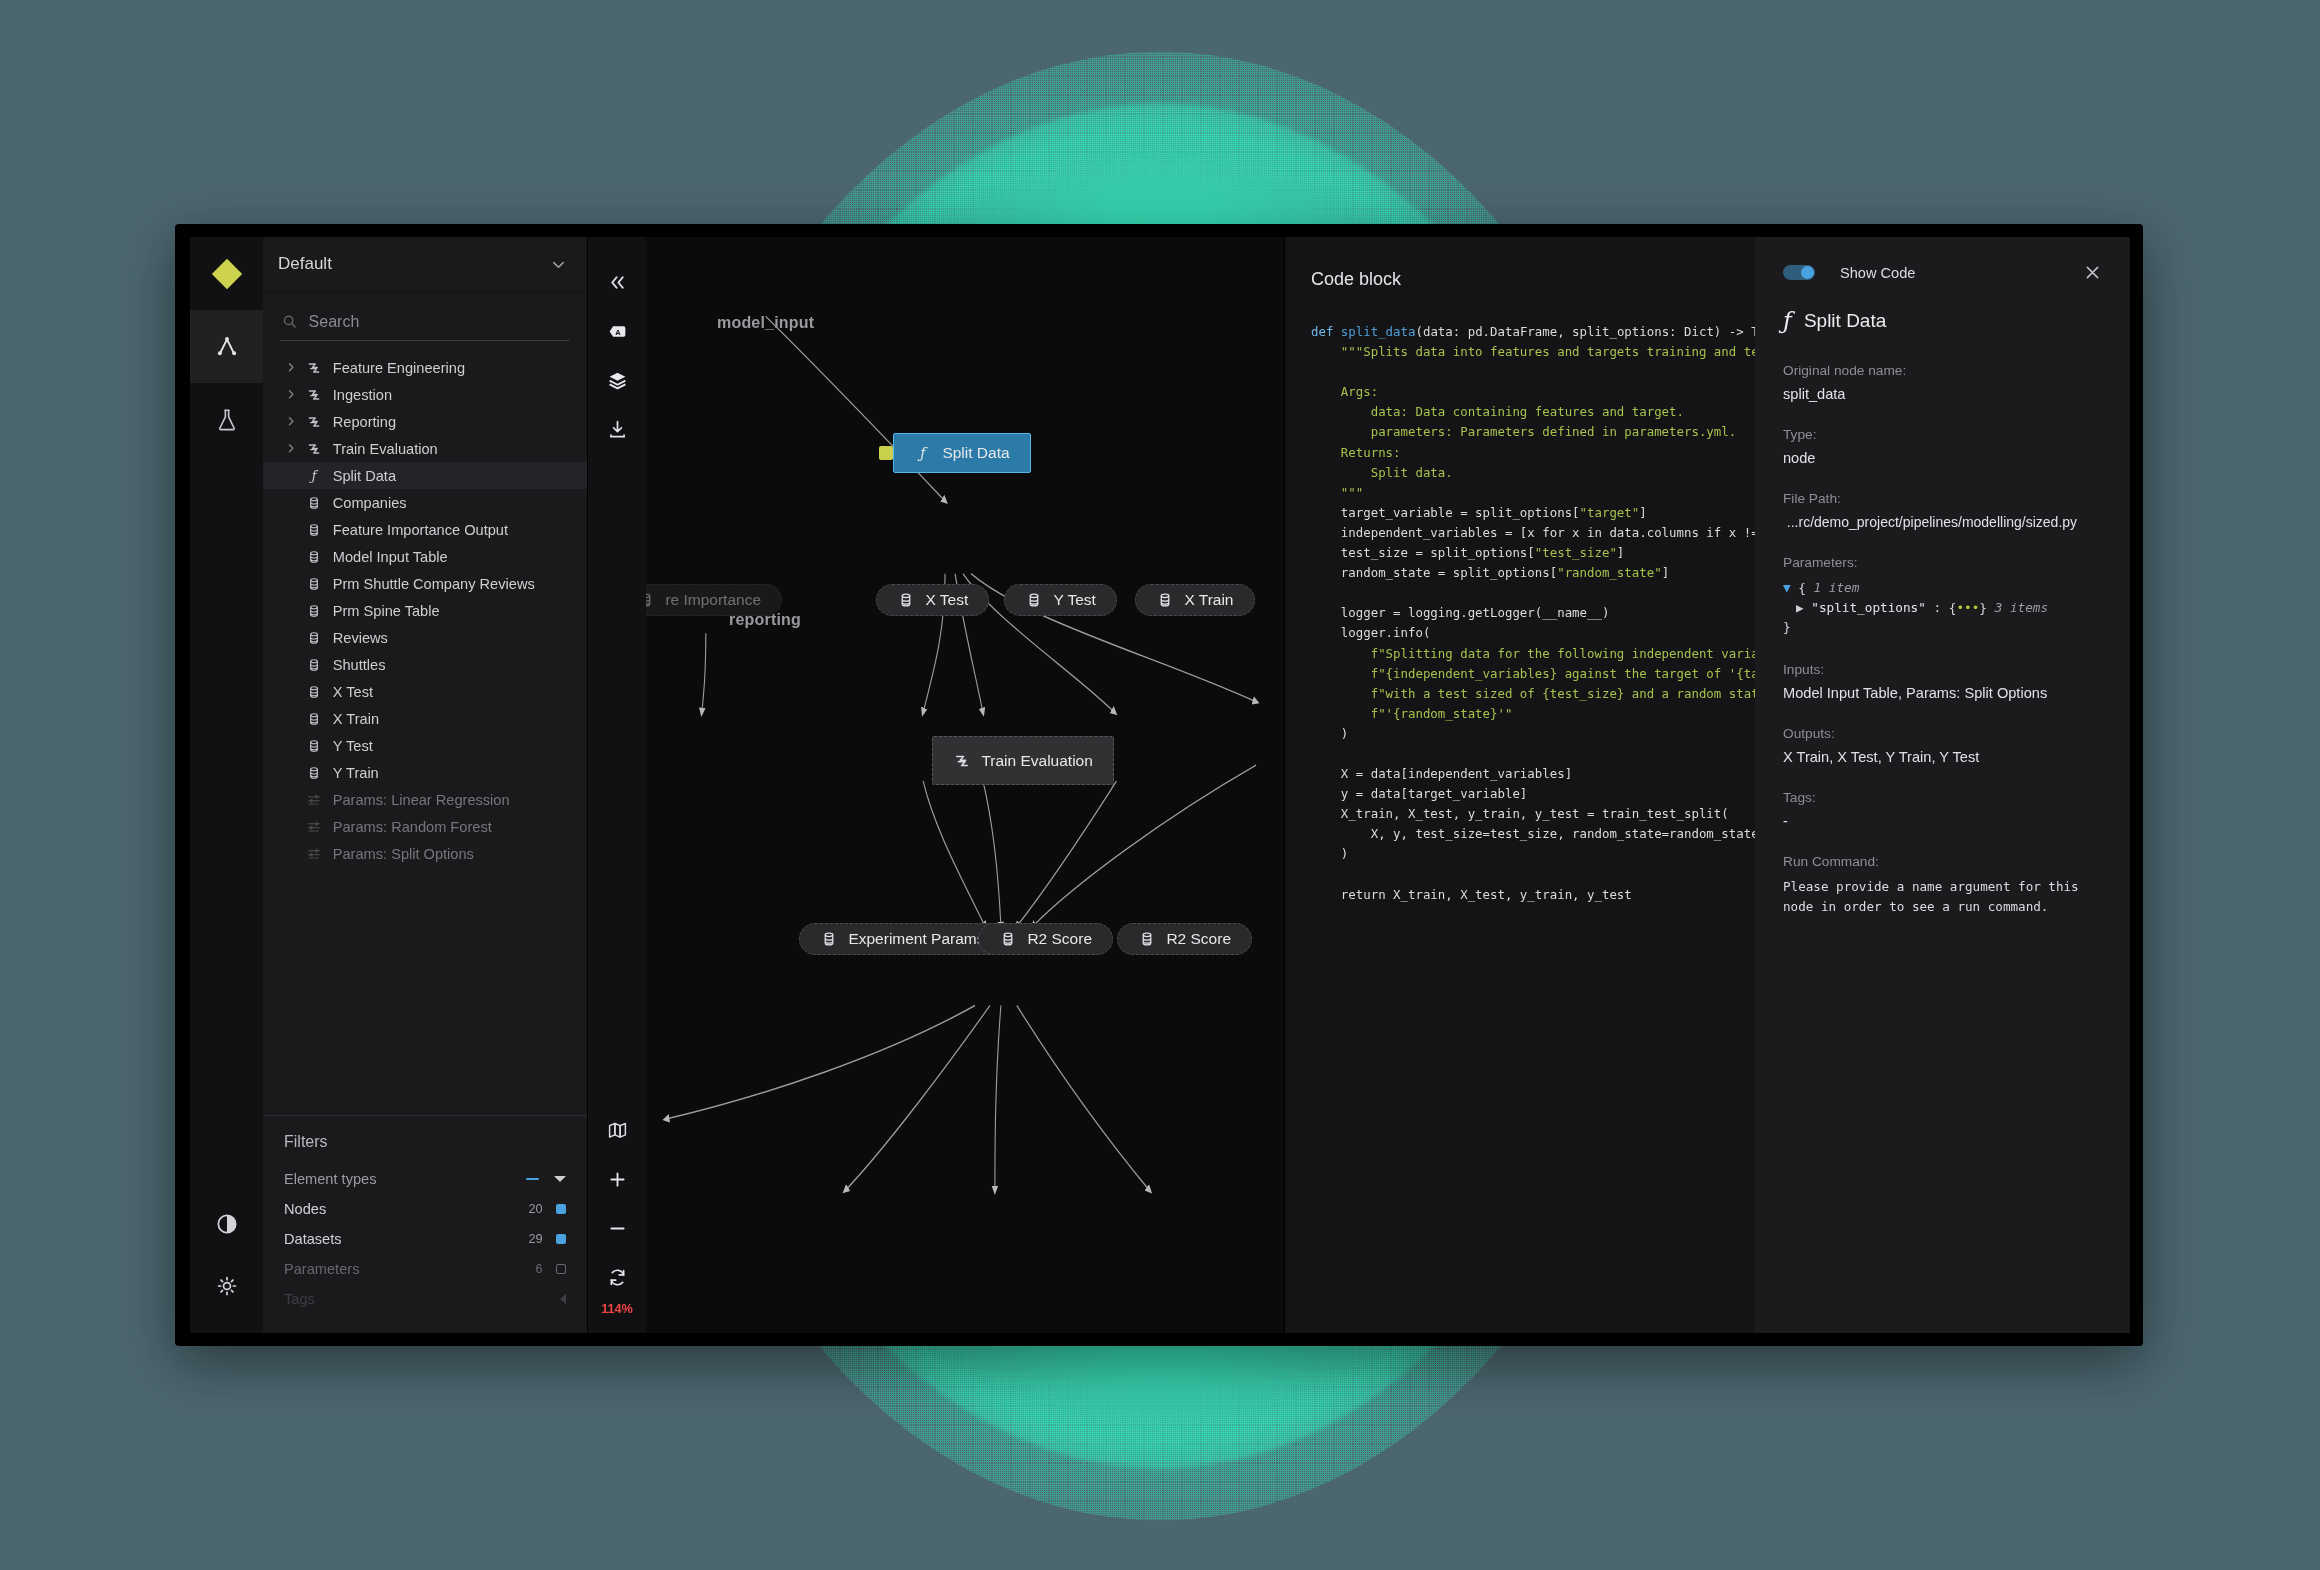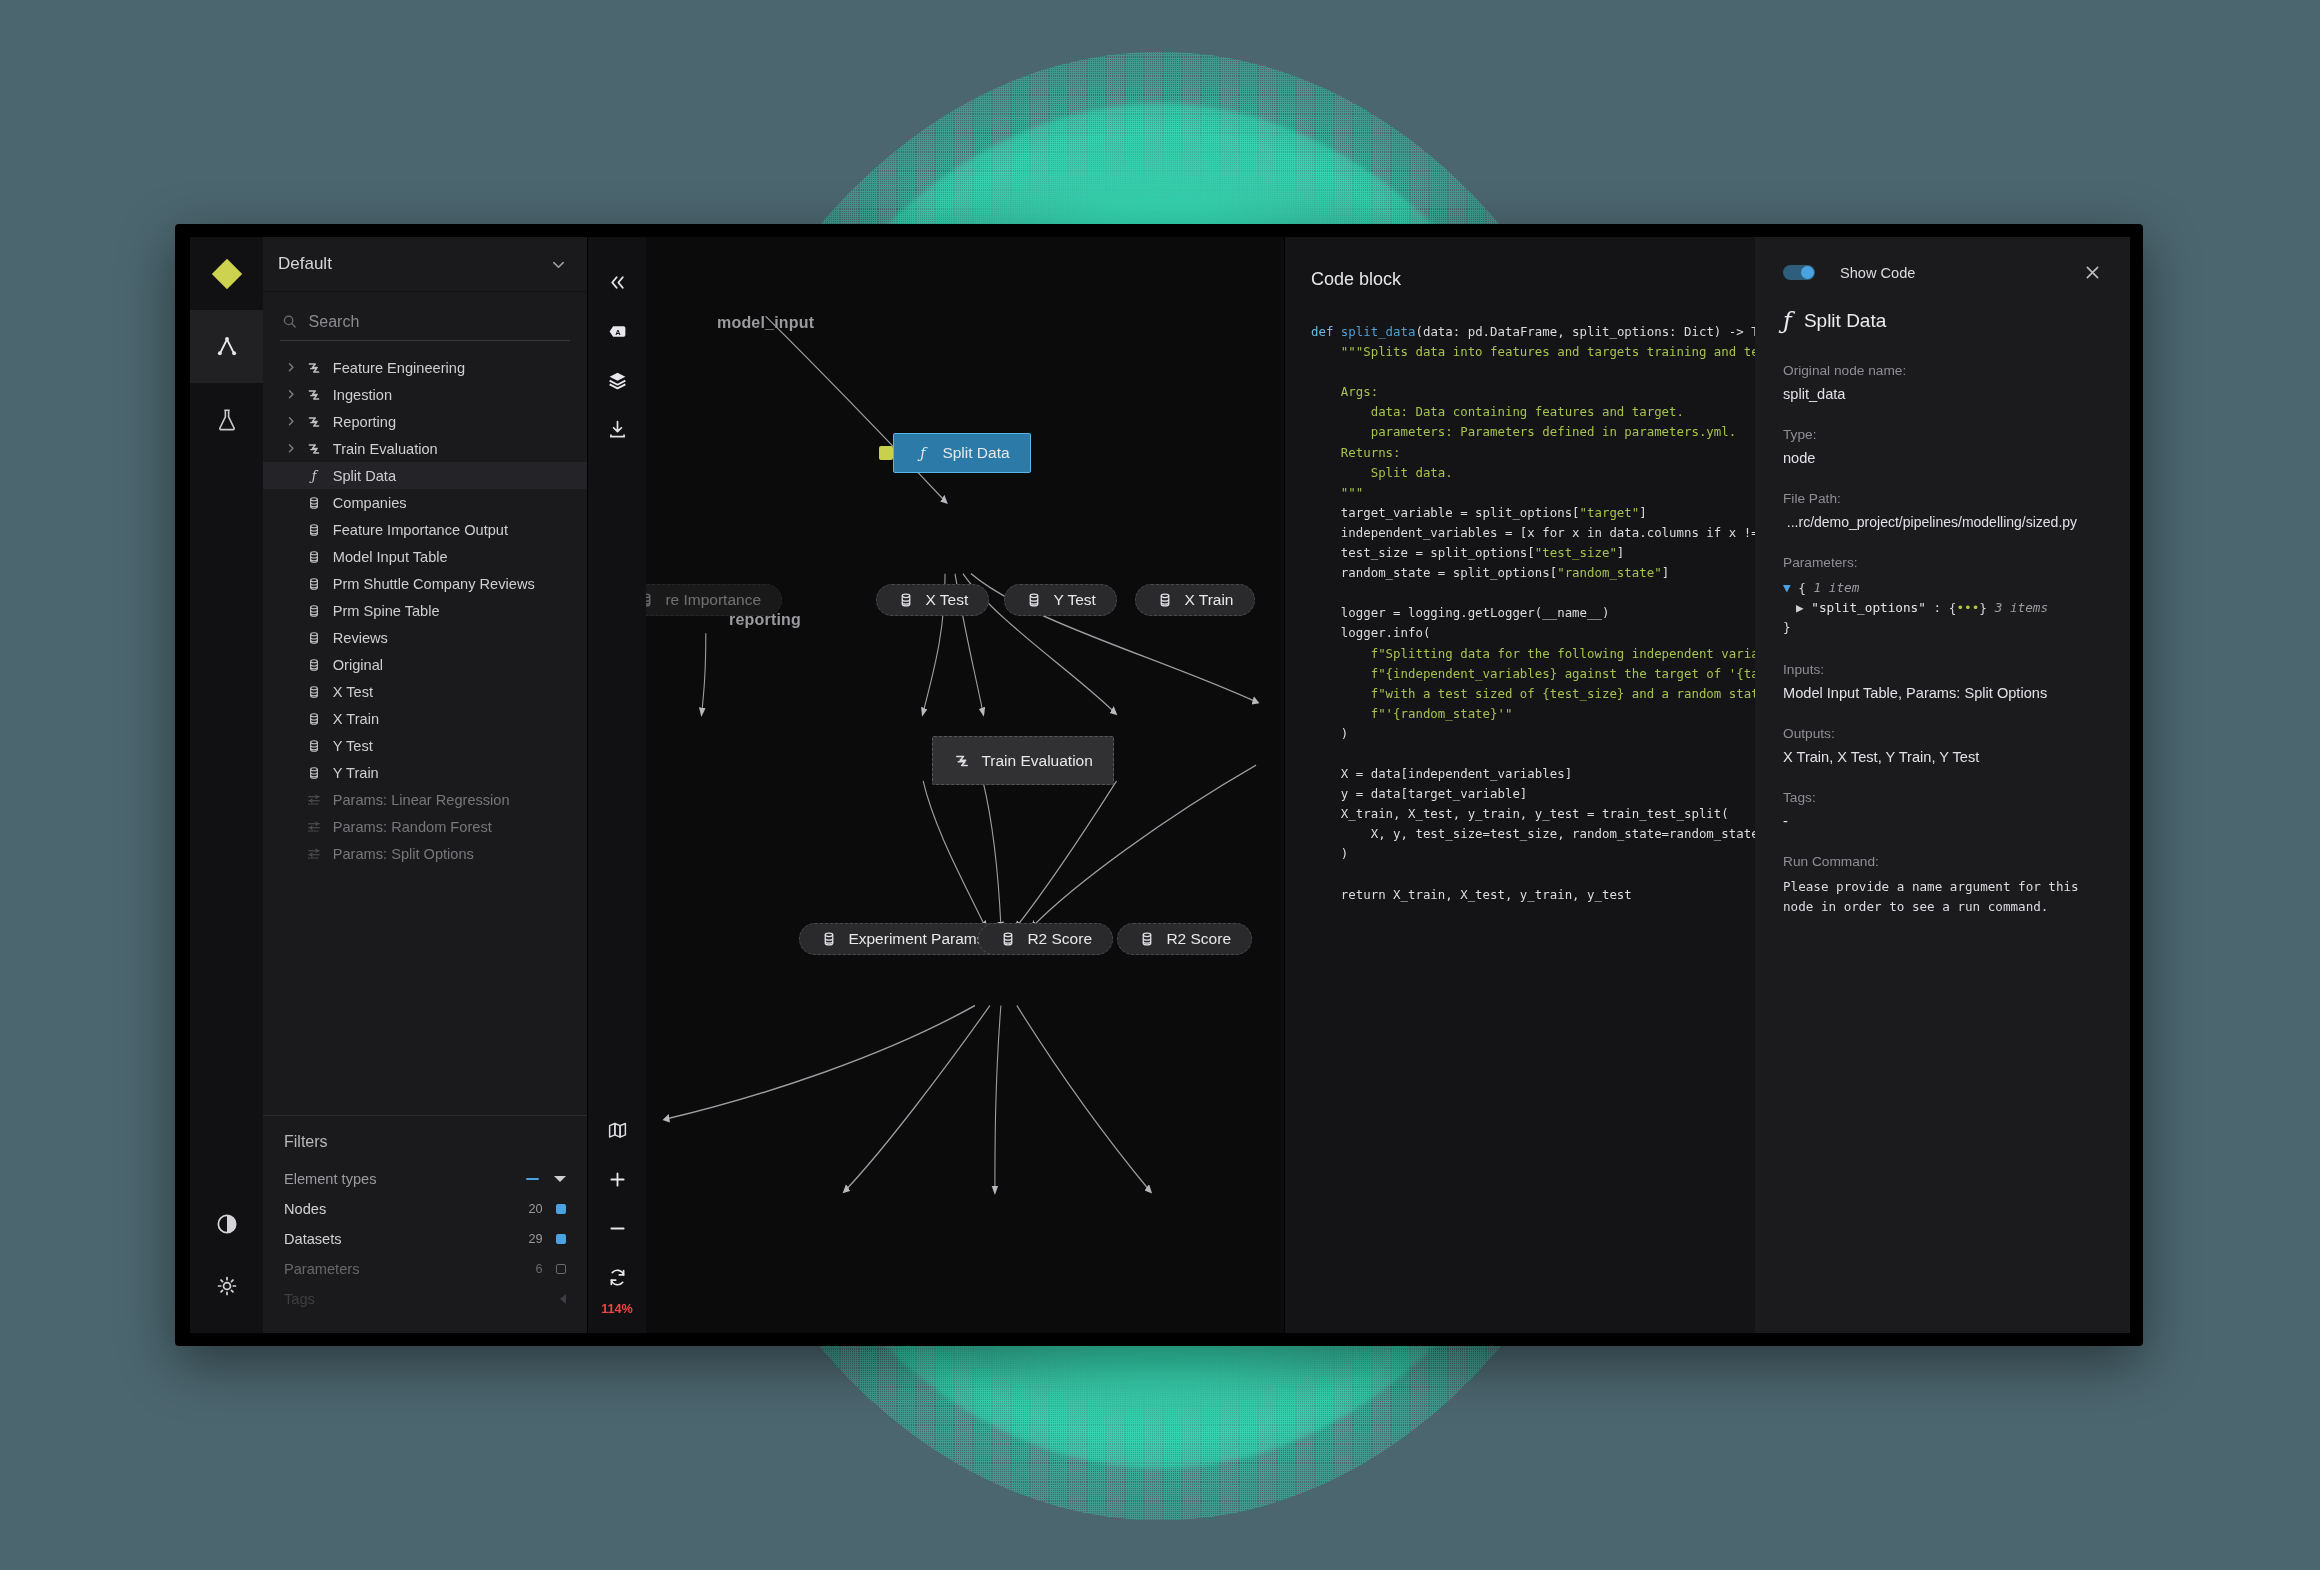--- a/index.html
+++ b/index.html
@@ -424,21 +424,21 @@
                   <path d="M4 2l4 4-4 4" fill="none" stroke="#b5b5b9" stroke-width="1.6" stroke-linecap="round" stroke-linejoin="round"></path>
                 </svg>
                 <svg viewBox="0 0 24 24" class="ticon">
                   <g fill="none" stroke="#e4e4e8" stroke-width="1.6">
                     <ellipse cx="12" cy="6.4" rx="5" ry="2.3"></ellipse>
                     <path d="M7 6.4v11.2c0 1.3 2.24 2.3 5 2.3s5-1 5-2.3V6.4"></path>
                     <path d="M7 11.2c0 1.3 2.24 2.3 5 2.3s5-1 5-2.3"></path>
                     <path d="M7 15.2c0 1.3 2.24 2.3 5 2.3s5-1 5-2.3"></path>
                   </g>
                 </svg>
-                <span>Original</span>
+                <span>Shuttles</span>
               </div>
               <div class="tree-row">
                 <svg viewBox="0 0 12 12" class="caret hidden">
                   <path d="M4 2l4 4-4 4" fill="none" stroke="#b5b5b9" stroke-width="1.6" stroke-linecap="round" stroke-linejoin="round"></path>
                 </svg>
                 <svg viewBox="0 0 24 24" class="ticon">
                   <g fill="none" stroke="#e4e4e8" stroke-width="1.6">
                     <ellipse cx="12" cy="6.4" rx="5" ry="2.3"></ellipse>
                     <path d="M7 6.4v11.2c0 1.3 2.24 2.3 5 2.3s5-1 5-2.3V6.4"></path>
                     <path d="M7 11.2c0 1.3 2.24 2.3 5 2.3s5-1 5-2.3"></path>

